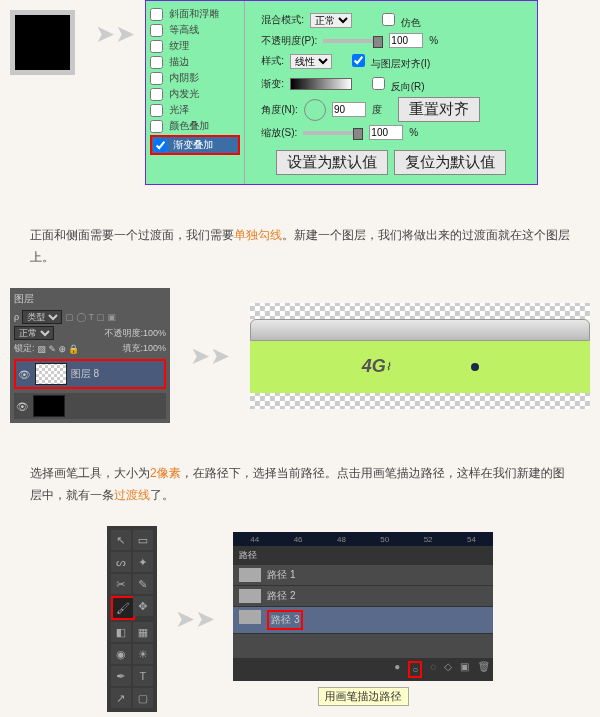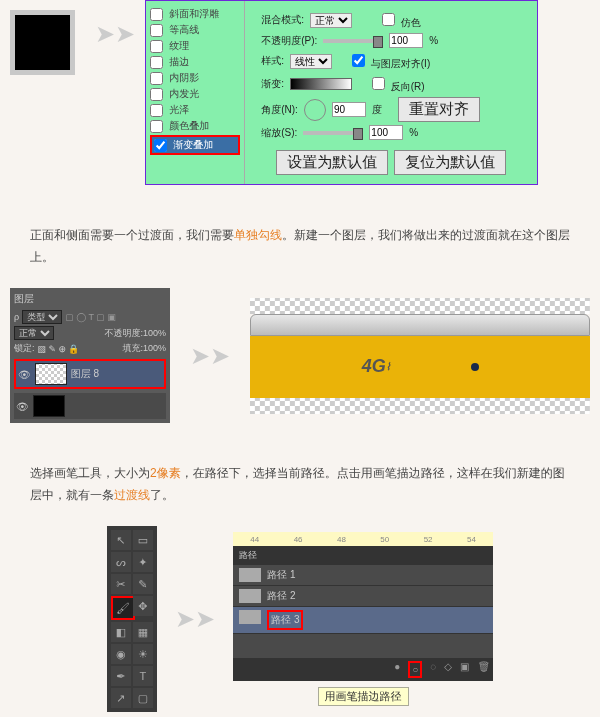--- a/index.html
+++ b/index.html
@@ -29,30 +29,30 @@
 .sec2-wrap{display:flex;align-items:center;gap:10px;padding:0 10px}
 .layers-panel{background:#5a5a5a;color:#ccc;width:170px;padding:4px;font-size:10px}
 .layers-panel .hdr{display:flex;align-items:flex-end;gap:4px;margin-bottom:4px}
 .layers-panel select{background:#444;color:#ccc;border:1px solid #222;font-size:9px}
 .layers-panel .row{display:flex;align-items:center;gap:3px;margin:2px 0;font-size:9px}
 .layer-item{display:flex;align-items:center;gap:4px;background:#4a5a7a;padding:2px;margin-top:4px}
 .layer-thumb{width:30px;height:20px;background:#000;border:1px solid #222}
 .layer-thumb.checker{background:repeating-conic-gradient(#ccc 0% 25%,#fff 0% 50%) 50%/6px 6px}
 .sec2-phone{width:380px}
 .phone-top{height:20px;background:linear-gradient(#e8e8e8,#bbb);border-radius:6px 6px 0 0;border:1px solid #999}
-.phone-body{height:62px;background:#eab308;display:flex;align-items:center;justify-content:center;color:#555;font-size:18px;font-weight:bold;font-style:italic}
+.phone-body{height:52px;background:#bef264;display:flex;align-items:center;justify-content:center;color:#555;font-size:18px;font-weight:bold;font-style:italic}
 .phone-body .dot{width:8px;height:8px;border-radius:50%;background:#1a2a4a;margin-left:80px}
 .checker-strip{height:16px;background:repeating-conic-gradient(#ccc 0% 25%,#fff 0% 50%) 50%/10px 10px}
 
 .sec3-wrap{display:flex;align-items:center;gap:8px;justify-content:center}
 .tools-panel{background:#3a3a3a;padding:4px;display:grid;grid-template-columns:repeat(2,20px);gap:2px}
 .tool{width:20px;height:20px;background:#444;color:#aaa;display:flex;align-items:center;justify-content:center;font-size:11px}
 .tool.sel{background:#222;border:2px solid red}
 .paths-panel{background:#444;color:#ccc;width:260px;font-size:10px}
-.paths-panel .ruler{background:#fef9c3;height:14px;color:#888;font-size:8px;display:flex;justify-content:space-around;align-items:center}
+.paths-panel .ruler{background:#0f172a;height:14px;color:#888;font-size:8px;display:flex;justify-content:space-around;align-items:center}
 .paths-panel .tabs{background:#333;padding:3px 6px;font-size:9px}
 .path-item{display:flex;align-items:flex-start;gap:6px;padding:3px 6px;background:#4a4a4a;border-bottom:1px solid #333}
 .path-item.sel{background:#5a6a8a}
 .path-thumb{width:22px;height:14px;background:#aaa}
 .paths-panel .footer{background:#333;padding:3px;display:flex;justify-content:flex-end;gap:8px;color:#999;font-size:10px}
 .yellow-label{background:#ffc;border:1px solid #aa9;color:#333;padding:1px 6px;font-size:11px;display:inline-block;margin:6px auto 0}
 </style>
 </head>
 <body>
 

